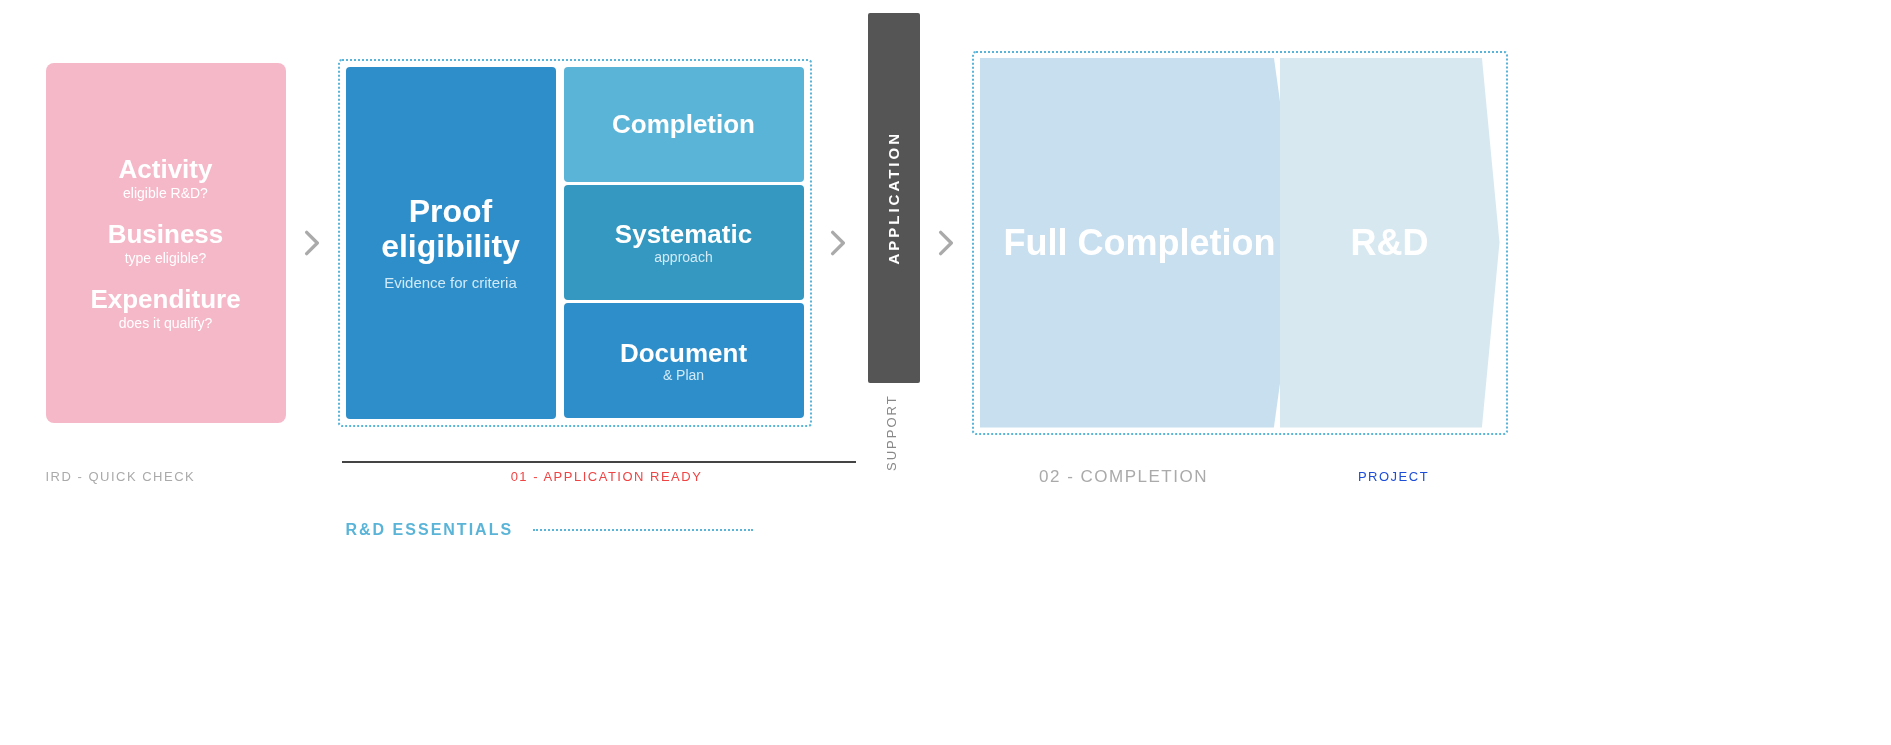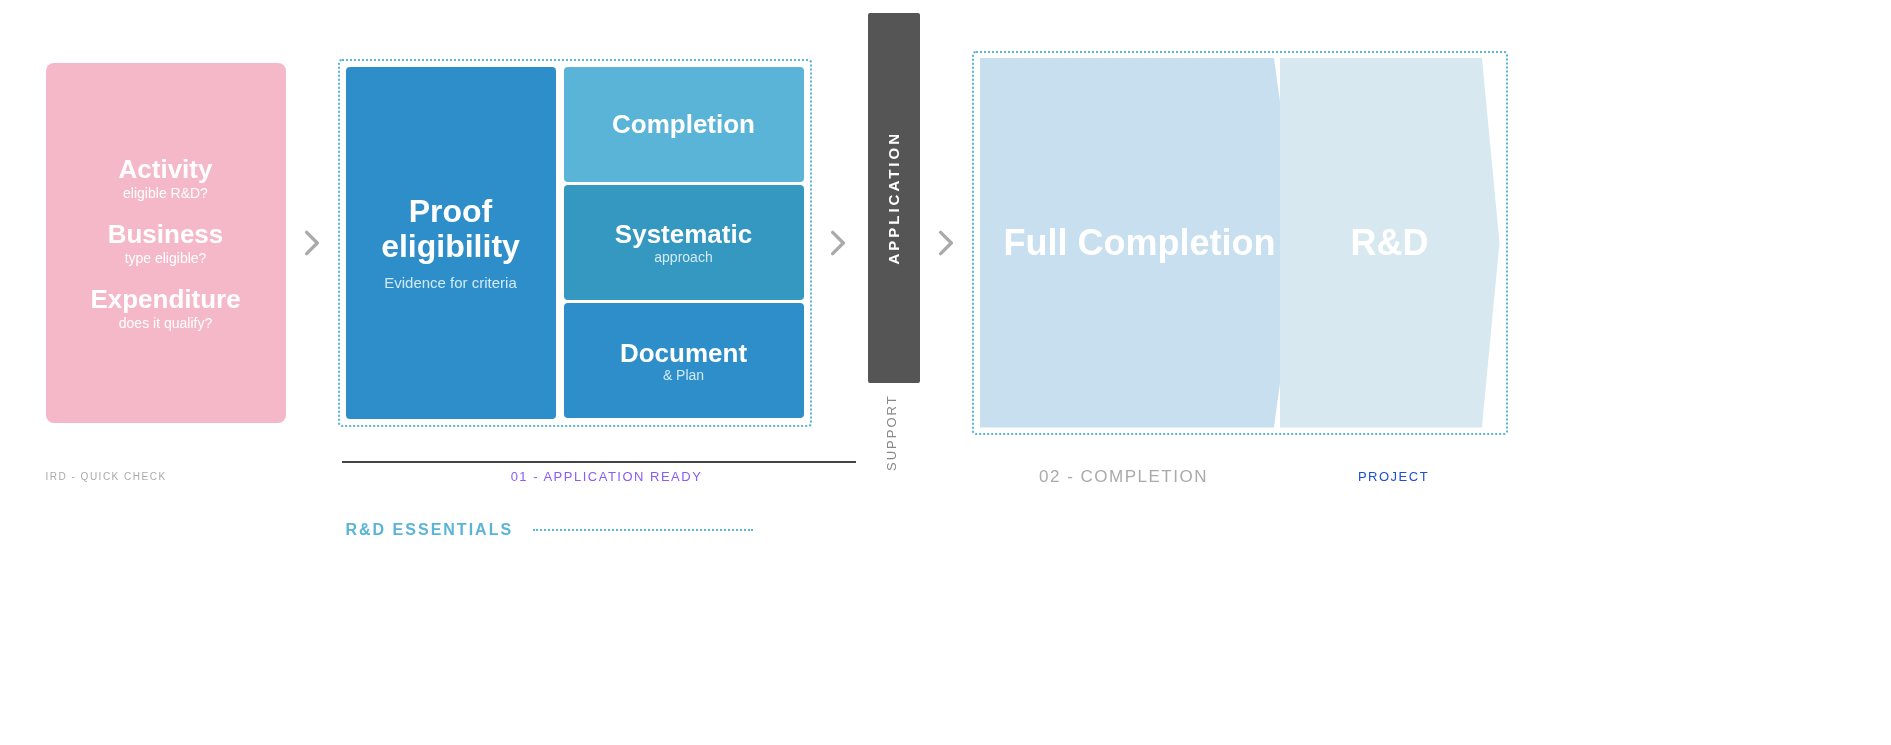--- a/index.html
+++ b/index.html
@@ -273,23 +273,23 @@
 
   </div>
 
   <div style="display:flex; flex-direction:column; gap:4px; margin-top: 8px;">
 
     <div style="display:flex; flex-direction:row; align-items:center; gap:0; margin-left: 240px; padding-left: 56px;">
       <div style="width:514px; border-top: 2px solid #444444;"></div>
     </div>
 
     <div style="display:flex; flex-direction:row; align-items:center; gap:0;">
-      <div style="width:240px; color:#aaaaaa; font-size:10px; letter-spacing:1.5px; text-align:left; flex-shrink:0;">IRD - QUICK CHECK</div>
+      <div style="width:240px; color:#aaaaaa; font-size:13px; letter-spacing:1.5px; text-align:left; flex-shrink:0;">IRD - QUICK CHECK</div>
       <div style="width:64px; flex-shrink:0;"></div>
-      <div style="width:514px; color:#8b5cf6; font-size:13px; letter-spacing:1.5px; text-align:center; flex-shrink:0;">01 - APPLICATION READY</div>
+      <div style="width:514px; color:#ef4444; font-size:13px; letter-spacing:1.5px; text-align:center; flex-shrink:0;">01 - APPLICATION READY</div>
       <div style="width:100px; flex-shrink:0;"></div>
       <div style="width:320px; color:#aaaaaa; font-size:17px; letter-spacing:1.5px; text-align:center; flex-shrink:0;">02 - COMPLETION</div>
       <div style="width:200px; color:#1d4ed8; font-size:13px; letter-spacing:1.5px; text-align:center; flex-shrink:0; margin-left:10px;">PROJECT</div>
     </div>
 
     <div style="display:flex; flex-direction:row; align-items:center; margin-top:30px; padding-left:300px;">
       <span style="color:#5ab4d8; font-size:16px; font-weight:bold; letter-spacing:2px;">R&amp;D ESSENTIALS</span>
       <div style="border-top: 2.5px dotted #5ab4d8; width: 220px; margin-left: 20px;"></div>
     </div>
   </div>

